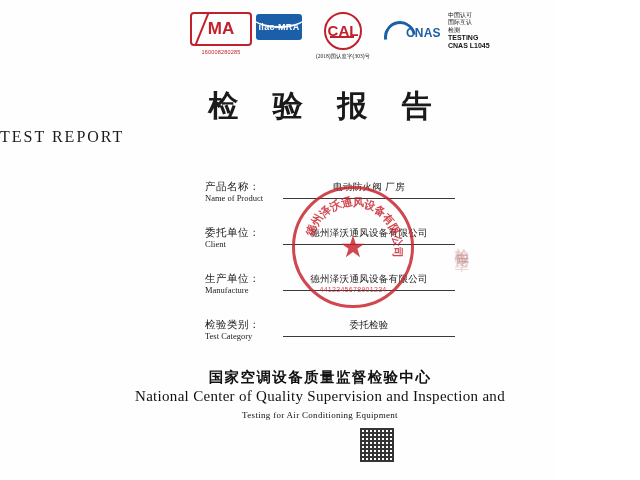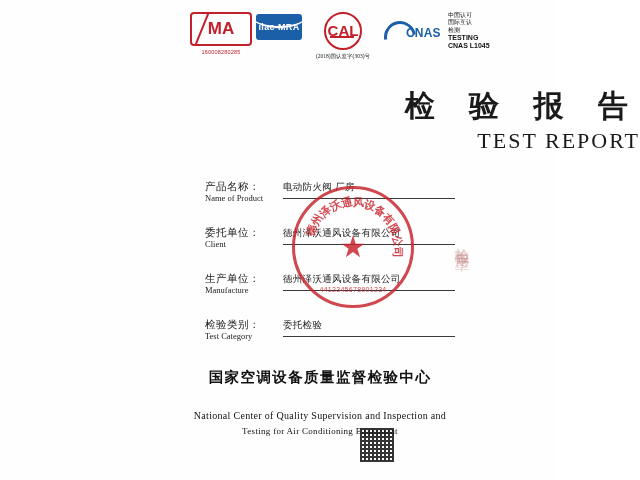--- a/index.html
+++ b/index.html
@@ -183,36 +183,36 @@
     font-size: 7px;
     font-weight: bold;
   }
 
   
   .title-cn {
     position: absolute;
     top: 86px;
     left: 0;
     width: 640px;
-    text-align: right;
+    text-align: center;
     font-family: "DejaVu Serif", serif;
     font-size: 30px;
     font-weight: bold;
     letter-spacing: 12px;
     text-indent: 12px;
     color: #1a1a1a;
   }
   .title-en {
     position: absolute;
     top: 128px;
     left: 0;
     width: 640px;
-    text-align: right;
+    text-align: left;
     font-family: "Liberation Serif", serif;
-    font-size: 22px;
+    font-size: 16px;
     letter-spacing: 2px;
     color: #1a1a1a;
   }
   .report-no {
     position: absolute;
     top: 152px;
     left: 0;
     width: 640px;
     text-align: center;
     font-family: "Liberation Serif", serif;
@@ -277,20 +277,21 @@
   .field-label .en {
     font-family: "Liberation Serif", serif;
     font-size: 8.5px;
     color: #1a1a1a;
   }
   .field-value {
     position: absolute;
     left: 78px;
     top: 1px;
     width: 172px;
+    text-align: center;
     font-family: "DejaVu Serif", serif;
     font-size: 9.5px;
     color: #1a1a1a;
     letter-spacing: 0.3px;
     white-space: nowrap;
   }
   .field-line {
     position: absolute;
     left: 78px;
     top: 18px;
@@ -357,23 +358,23 @@
     text-align: center;
   }
   .footer .org-cn {
     font-family: "DejaVu Serif", serif;
     font-size: 14.5px;
     font-weight: bold;
     letter-spacing: 1.4px;
     color: #111;
   }
   .footer .org-en1 {
-    margin-top: 23px;
+    margin-top: 1px;
     font-family: "Liberation Serif", serif;
-    font-size: 10px;
+    font-size: 15px;
     letter-spacing: 0.3px;
     color: #111;
   }
   .footer .org-en2 {
     margin-top: 5px;
     font-family: "Liberation Serif", serif;
     font-size: 9px;
     letter-spacing: 0.3px;
     color: #111;
   }

